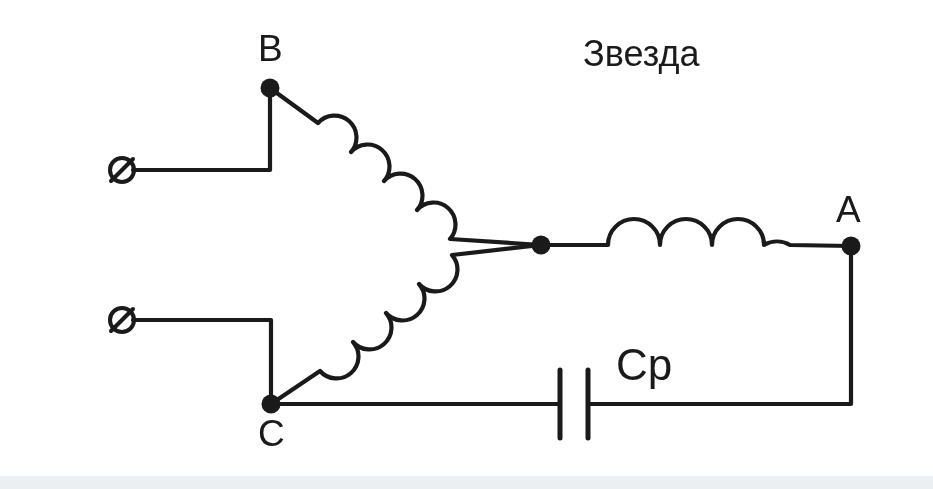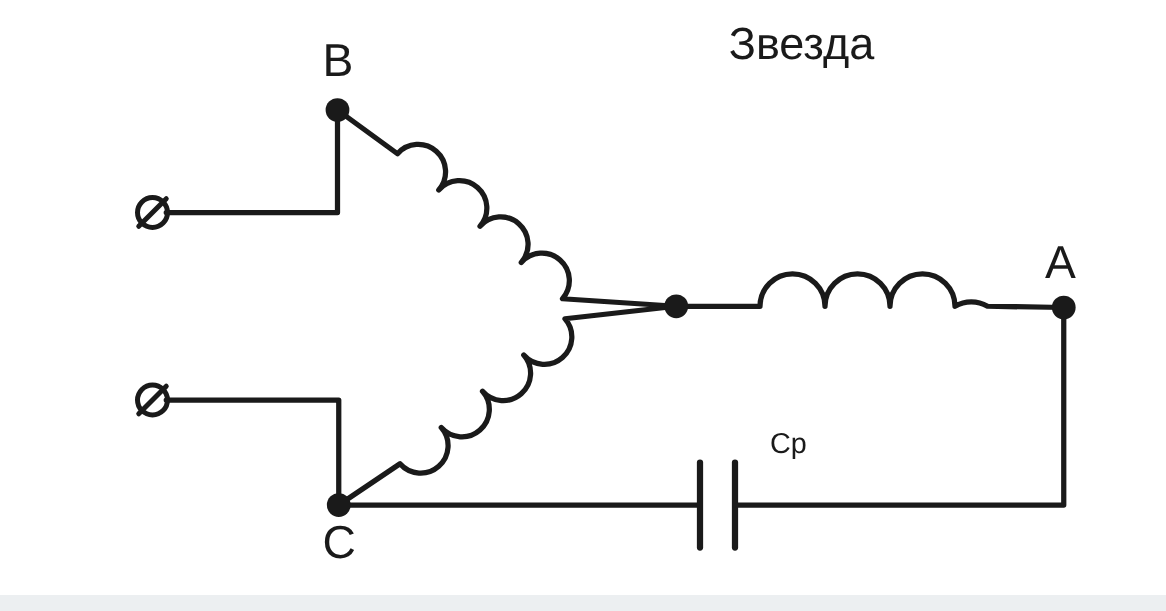--- a/index.html
+++ b/index.html
@@ -45,27 +45,27 @@
   }
   .label-node {
     font-size: 37px;
     font-weight: 400;
   }
   .label-title {
     font-size: 36px;
     font-weight: 400;
   }
   .label-cap {
-    font-size: 23px;
+    font-size: 44px;
     font-weight: 400;
   }
   #label-B { left: 258px; top: 30px; }
   #label-C { left: 258px; top: 415px; }
   #label-A { left: 836px; top: 191px; }
-  #label-title { left: 583px; top: 17px; }
+  #label-title { left: 583px; top: 36px; }
   #label-cap { left: 616px; top: 343px; }
 </style>
 </head>
 <body>
 
 <div id="canvas">
 
   <svg id="diagram-svg" viewBox="0 0 933 489">
     <g fill="none" stroke="#1a1a1a" stroke-width="4.2" stroke-linecap="round" stroke-linejoin="round">
 

